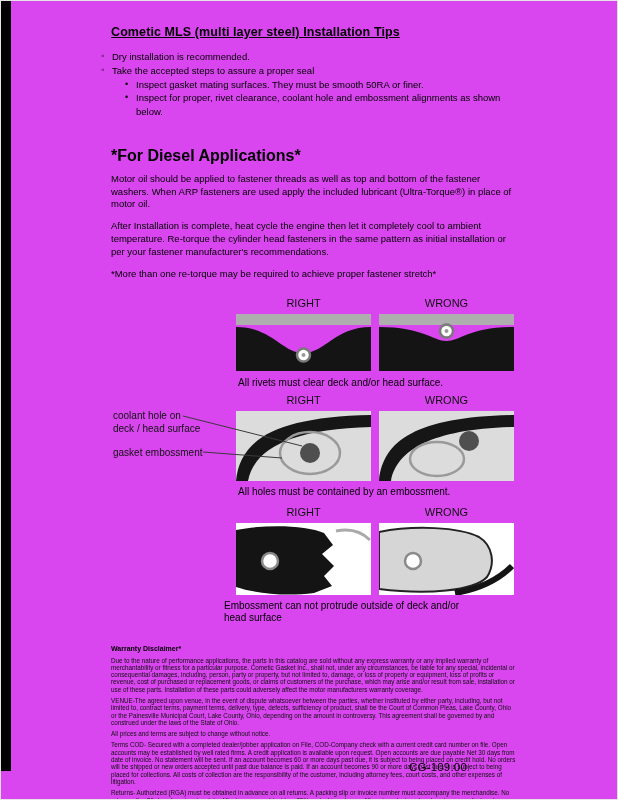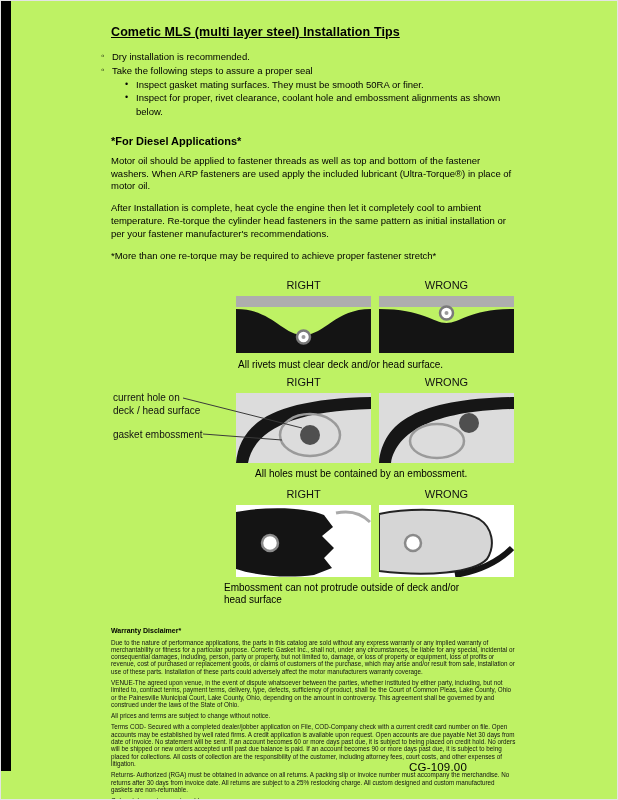--- a/index.html
+++ b/index.html
@@ -1,34 +1,34 @@
 <!DOCTYPE html>
 <html><head>
 <meta charset="utf-8">
 <style>
   * { margin:0; padding:0; box-sizing:border-box; }
   html,body { background:#ffffff; }
   .page {
-    position:relative; width:618px; height:800px; background:#bef264;
+    position:relative; width:618px; height:800px; background:#d946ef;
     font-family:"Liberation Sans", sans-serif; color:#000;
     overflow:hidden; border:1px solid #e4e4e4;
   }
   .spine { position:absolute; left:0; top:0; width:10px; height:770px; background:#000; }
   .content { position:absolute; left:100px; top:24px; width:418px; }
 
   h1.title { font-size:12.5px; font-weight:bold; text-decoration:underline; margin:0 0 11px 10px; letter-spacing:0.1px; }
 
   ul.tips { list-style:none; font-size:9.5px; line-height:1.45; }
   li.t1 { padding-left:11px; position:relative; }
   li.t1::before { content:"\25E6"; position:absolute; left:0; top:-1px; font-size:10px; }
   ul.sub { list-style:none; margin-left:13px; }
   li.t2 { padding-left:11px; position:relative; }
   li.t2::before { content:"\2022"; position:absolute; left:0; top:0; font-size:9px; }
 
-  h2.diesel { font-size:11px; font-weight:bold; margin:16px 0 8px 10px; }
+  h2.diesel { font-size:16px; font-weight:bold; margin:28px 0 8px 10px; }
   p.body { font-size:9.5px; line-height:1.35; margin:0 0 9px 10px; width:408px; }
   p.note { margin-bottom:16px; }
 
   .diagram-section { position:relative; height:338px; margin-top:4px; }
   .dg-header { position:absolute; width:135px; text-align:center; font-size:11px; color:#111; }
   .dg-img { position:absolute; width:135px; line-height:0; }
   .dg-img svg { display:block; }
   .dg-caption { position:absolute; font-size:10px; line-height:1.25; }
   .annot { position:absolute; font-size:10px; line-height:1.3; color:#111; }
   .overlay { position:absolute; left:0; top:0; width:418px; height:338px; pointer-events:none; }
@@ -44,21 +44,21 @@
 <body>
 
 <div class="page">
   <div class="spine"></div>
 
   <div class="content">
     <h1 class="title">Cometic MLS (multi layer steel) Installation Tips</h1>
 
     <ul class="tips">
       <li class="t1"><span>Dry installation is recommended.</span></li>
-      <li class="t1"><span>Take the following steps to assure a proper seal</span>
+      <li class="t1"><span>Take the accepted steps to assure a proper seal</span>
         <ul class="sub">
           <li class="t2"><span>Inspect gasket mating surfaces.  They must be smooth 50RA or finer.</span></li>
           <li class="t2"><span>Inspect for proper, rivet clearance, coolant hole and embossment alignments as shown below.</span></li>
         </ul>
       </li>
     </ul>
 
     <h2 class="diesel">*For Diesel Applications*</h2>
     <p class="body">Motor oil should be applied to fastener threads as well as top and bottom of the fastener washers. When ARP fasteners are used apply the included lubricant (Ultra-Torque®) in place of motor oil.</p>
     <p class="body">After Installation is complete, heat cycle the engine then let it completely cool to ambient temperature. Re-torque the cylinder head fasteners in the same pattern as initial installation or per your fastener manufacturer's recommendations.</p>
@@ -83,40 +83,40 @@
           <path d="M0,13 C44,13 54,27 67.5,27 C81,27 91,13 135,13 L135,57 L0,57 Z" fill="#141414"></path>
           <circle cx="67.5" cy="17" r="6.5" fill="#ffffff" stroke="#7a7a7a" stroke-width="2.5"></circle>
           <circle cx="67.5" cy="17" r="2" fill="#9a9a9a"></circle>
         </svg>
       </div>
       <div class="dg-caption" style="left:137px; top:80px; width:290px;">All rivets must clear deck and/or head surface.</div>
 
       <div class="dg-header" style="left:135px; top:97px;">RIGHT</div>
       <div class="dg-header" style="left:278px; top:97px;">WRONG</div>
 
-      <div class="annot" style="left:12px; top:112px; width:90px;">current hole on deck / head surface</div>
+      <div class="annot" style="left:12px; top:112px; width:90px;">coolant hole on deck / head surface</div>
       <div class="annot" style="left:12px; top:149px; width:100px;">gasket embossment</div>
 
       <div class="dg-img" style="left:135px; top:114px;">
         <svg width="135" height="70" viewBox="0 0 135 70">
           <rect width="135" height="70" fill="#dcdcdc"></rect>
           <path d="M0,70 C4,28 40,6 135,4 L135,16 C55,18 18,38 12,70 Z" fill="#161616"></path>
           <ellipse cx="74" cy="42" rx="30" ry="21" fill="none" stroke="#9a9a9a" stroke-width="2.5"></ellipse>
           <circle cx="74" cy="42" r="10" fill="#4f4f4f"></circle>
         </svg>
       </div>
       <div class="dg-img" style="left:278px; top:114px;">
         <svg width="135" height="70" viewBox="0 0 135 70">
           <rect width="135" height="70" fill="#dcdcdc"></rect>
           <path d="M0,70 C4,28 40,6 135,4 L135,16 C55,18 18,38 12,70 Z" fill="#161616"></path>
           <ellipse cx="58" cy="48" rx="27" ry="17" fill="none" stroke="#9a9a9a" stroke-width="2.5"></ellipse>
           <circle cx="90" cy="30" r="10" fill="#4f4f4f"></circle>
         </svg>
       </div>
-      <div class="dg-caption" style="left:154px; top:189px; width:290px;">All holes must be contained by an embossment.</div>
+      <div class="dg-caption" style="left:137px; top:189px; width:290px;">All holes must be contained by an embossment.</div>
 
       <div class="dg-header" style="left:135px; top:209px;">RIGHT</div>
       <div class="dg-header" style="left:278px; top:209px;">WRONG</div>
 
       <div class="dg-img" style="left:135px; top:226px;">
         <svg width="135" height="72" viewBox="0 0 135 72">
           <rect width="135" height="72" fill="#ffffff"></rect>
           <path d="M0,7 C30,1 70,2 88,10 L97,22 L86,31 L98,43 L88,53 L96,63 L78,70 C48,74 18,70 0,64 Z" fill="#141414"></path>
           <circle cx="34" cy="38" r="8" fill="#ffffff" stroke="#8a8a8a" stroke-width="2.5"></circle>
           <path d="M100,8 C114,5 126,9 134,17" stroke="#aaaaaa" stroke-width="3" fill="none"></path>

